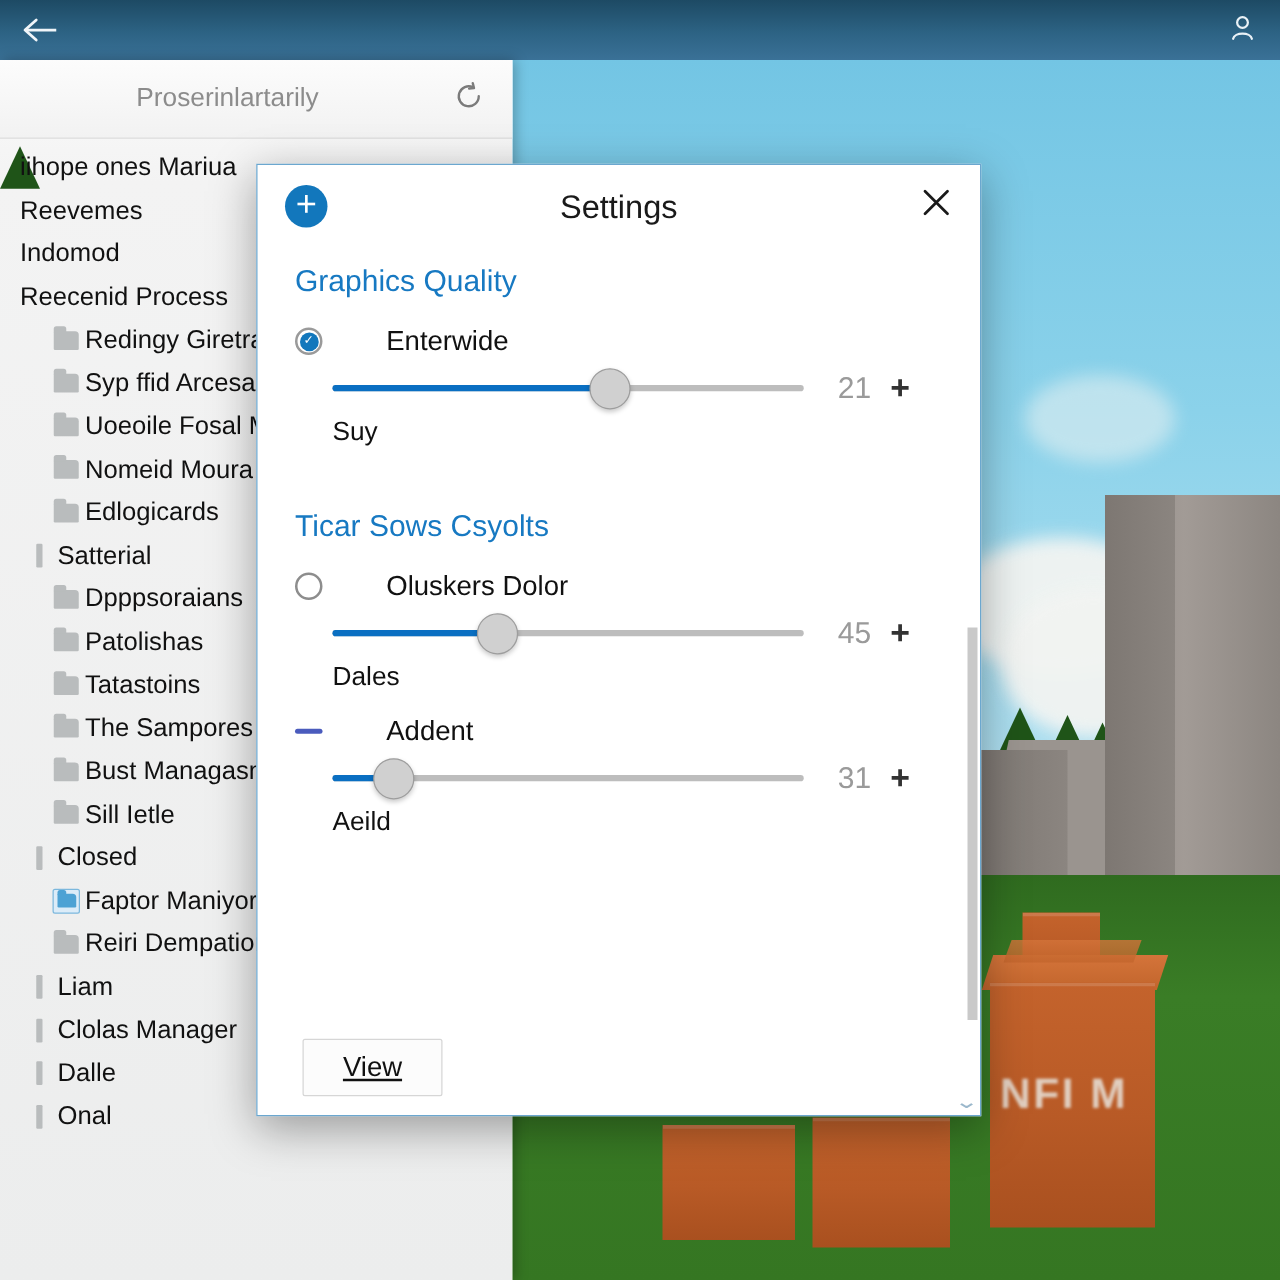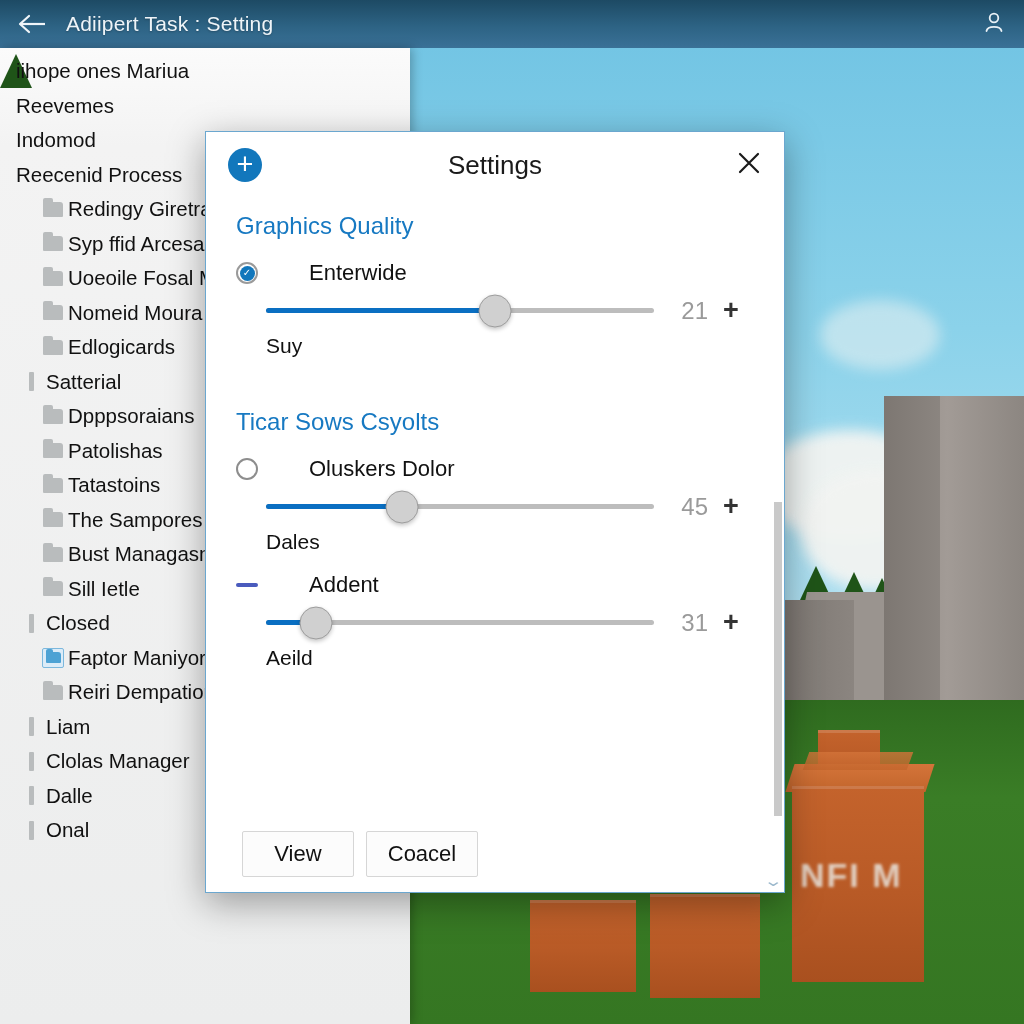--- a/index.html
+++ b/index.html
@@ -128,21 +128,21 @@
     color:#fff; font-size:29px; line-height:26px; font-weight:300; margin-top:-2px;
   }
   #dlg-head .dlg-title {
     position:absolute; left:0; right:0; text-align:center;
     font-size:26px; color:#1a1a1a; pointer-events:none;
   }
   .close-x {
     margin-left:auto; font-size:30px; color:#1a1a1a; cursor:pointer;
     line-height:1; font-weight:300; z-index:2;
   }
-  #dlg-body { flex:1; padding:14px 30px 0 30px; position:relative; overflow:hidden; }
+  #dlg-body { flex:1; padding:14px 41px 0 30px; position:relative; overflow:hidden; }
   .sec-title { color:#1779c2; font-size:24px; margin-bottom:20px; }
   .sec-title.second { margin-top:28px; }
   .opt-row { display:flex; align-items:center; gap:11px; margin-bottom:9px; }
   .radio {
     width:22px; height:22px; border-radius:50%; border:2px solid #8d8d8d;
     display:flex; align-items:center; justify-content:center; background:#fff;
     flex:0 0 22px; cursor:pointer;
   }
   .radio.checked { border-color:#9a9a9a; background:#fff; }
   .radio.checked .dot {
@@ -171,20 +171,21 @@
     background:#c9c9c9; border-radius:0; cursor:pointer;
   }
   #dlg-foot {
     flex:0 0 76px; display:flex; align-items:center; gap:12px; padding:0 36px;
   }
   .btn {
     min-width:112px; height:46px; border:1px solid #d6d6d6; background:#fcfcfc;
     display:flex; align-items:center; justify-content:center;
     font-size:22px; color:#111; cursor:pointer; border-radius:2px;
     padding:0 18px;
+    text-decoration:underline;
   }
   .btn.primary { background:#ddeefa; border-color:#cfe4f3; color:#1779c2; }
   .resize-grip {
     position:absolute; right:4px; bottom:2px; color:#9bb8cc; font-size:15px;
     transform:scaleX(1.6); user-select:none;
   }
 </style>
 </head>
 <body>
 
@@ -217,30 +218,38 @@
   <div class="crate-top" style="left:806px;top:752px;width:104px;height:18px;transform:skewX(-20deg);opacity:.8;"></div>
 </div>
 
 <div id="topbar">
   <div class="back">
     <svg width="30" height="22" viewBox="0 0 30 22">
       <path d="M2 11 H27" stroke="#f0f5f9" stroke-width="2.2" fill="none"></path>
       <path d="M11 3 L2 11 L11 19" stroke="#f0f5f9" stroke-width="2.2" fill="none" stroke-linecap="round" stroke-linejoin="round"></path>
     </svg>
   </div>
-  <div class="title">Adiipert Task : Setting</div>
   <div class="acct">
     <svg width="24" height="24" viewBox="0 0 24 24">
       <circle cx="12" cy="8" r="4.3" fill="none" stroke="#e9f1f6" stroke-width="1.8"></circle>
       <path d="M4.5 21 C5.5 15.5 18.5 15.5 19.5 21" fill="none" stroke="#e9f1f6" stroke-width="1.8" stroke-linecap="round"></path>
     </svg>
   </div>
 </div>
 
 <div id="explorer">
+  <div class="searchbar">
+    <div class="ph">Proserinlartarily</div>
+    <div class="refresh">
+      <svg width="26" height="26" viewBox="0 0 26 26">
+        <path d="M21 13 A8 8 0 1 1 16.5 5.8" fill="none" stroke="#7b7b7b" stroke-width="1.9" stroke-linecap="round"></path>
+        <path d="M16.2 2.5 L17.2 6.4 L13.3 6.9" fill="none" stroke="#7b7b7b" stroke-width="1.9" stroke-linecap="round" stroke-linejoin="round"></path>
+      </svg>
+    </div>
+  </div>
   <div class="tree" id="tree-list">
       <div class="tree-row lvl0">
         <div class="ico" style="width: 0px; flex: 0 0 0px;"></div>
         <div class="lbl">iihope ones Mariua</div>
       </div>
       <div class="tree-row lvl0">
         <div class="ico" style="width: 0px; flex: 0 0 0px;"></div>
         <div class="lbl">Reevemes</div>
       </div>
       <div class="tree-row lvl0">
@@ -430,17 +439,16 @@
           <div class="splus">+</div>
         </div>
         <div class="sublabel">Aeild</div>
       </div>
     <div id="dlg-scroll"></div>
   </div>
 
   <div id="dlg-foot">
     <div id="buttons-host" style="display:flex;gap:12px;">
         <div class="btn">View</div>
-        <div class="btn">Coacel</div>
       </div>
   </div>
   <div class="resize-grip">⌄</div>
 </div>
 
 </body></html>

